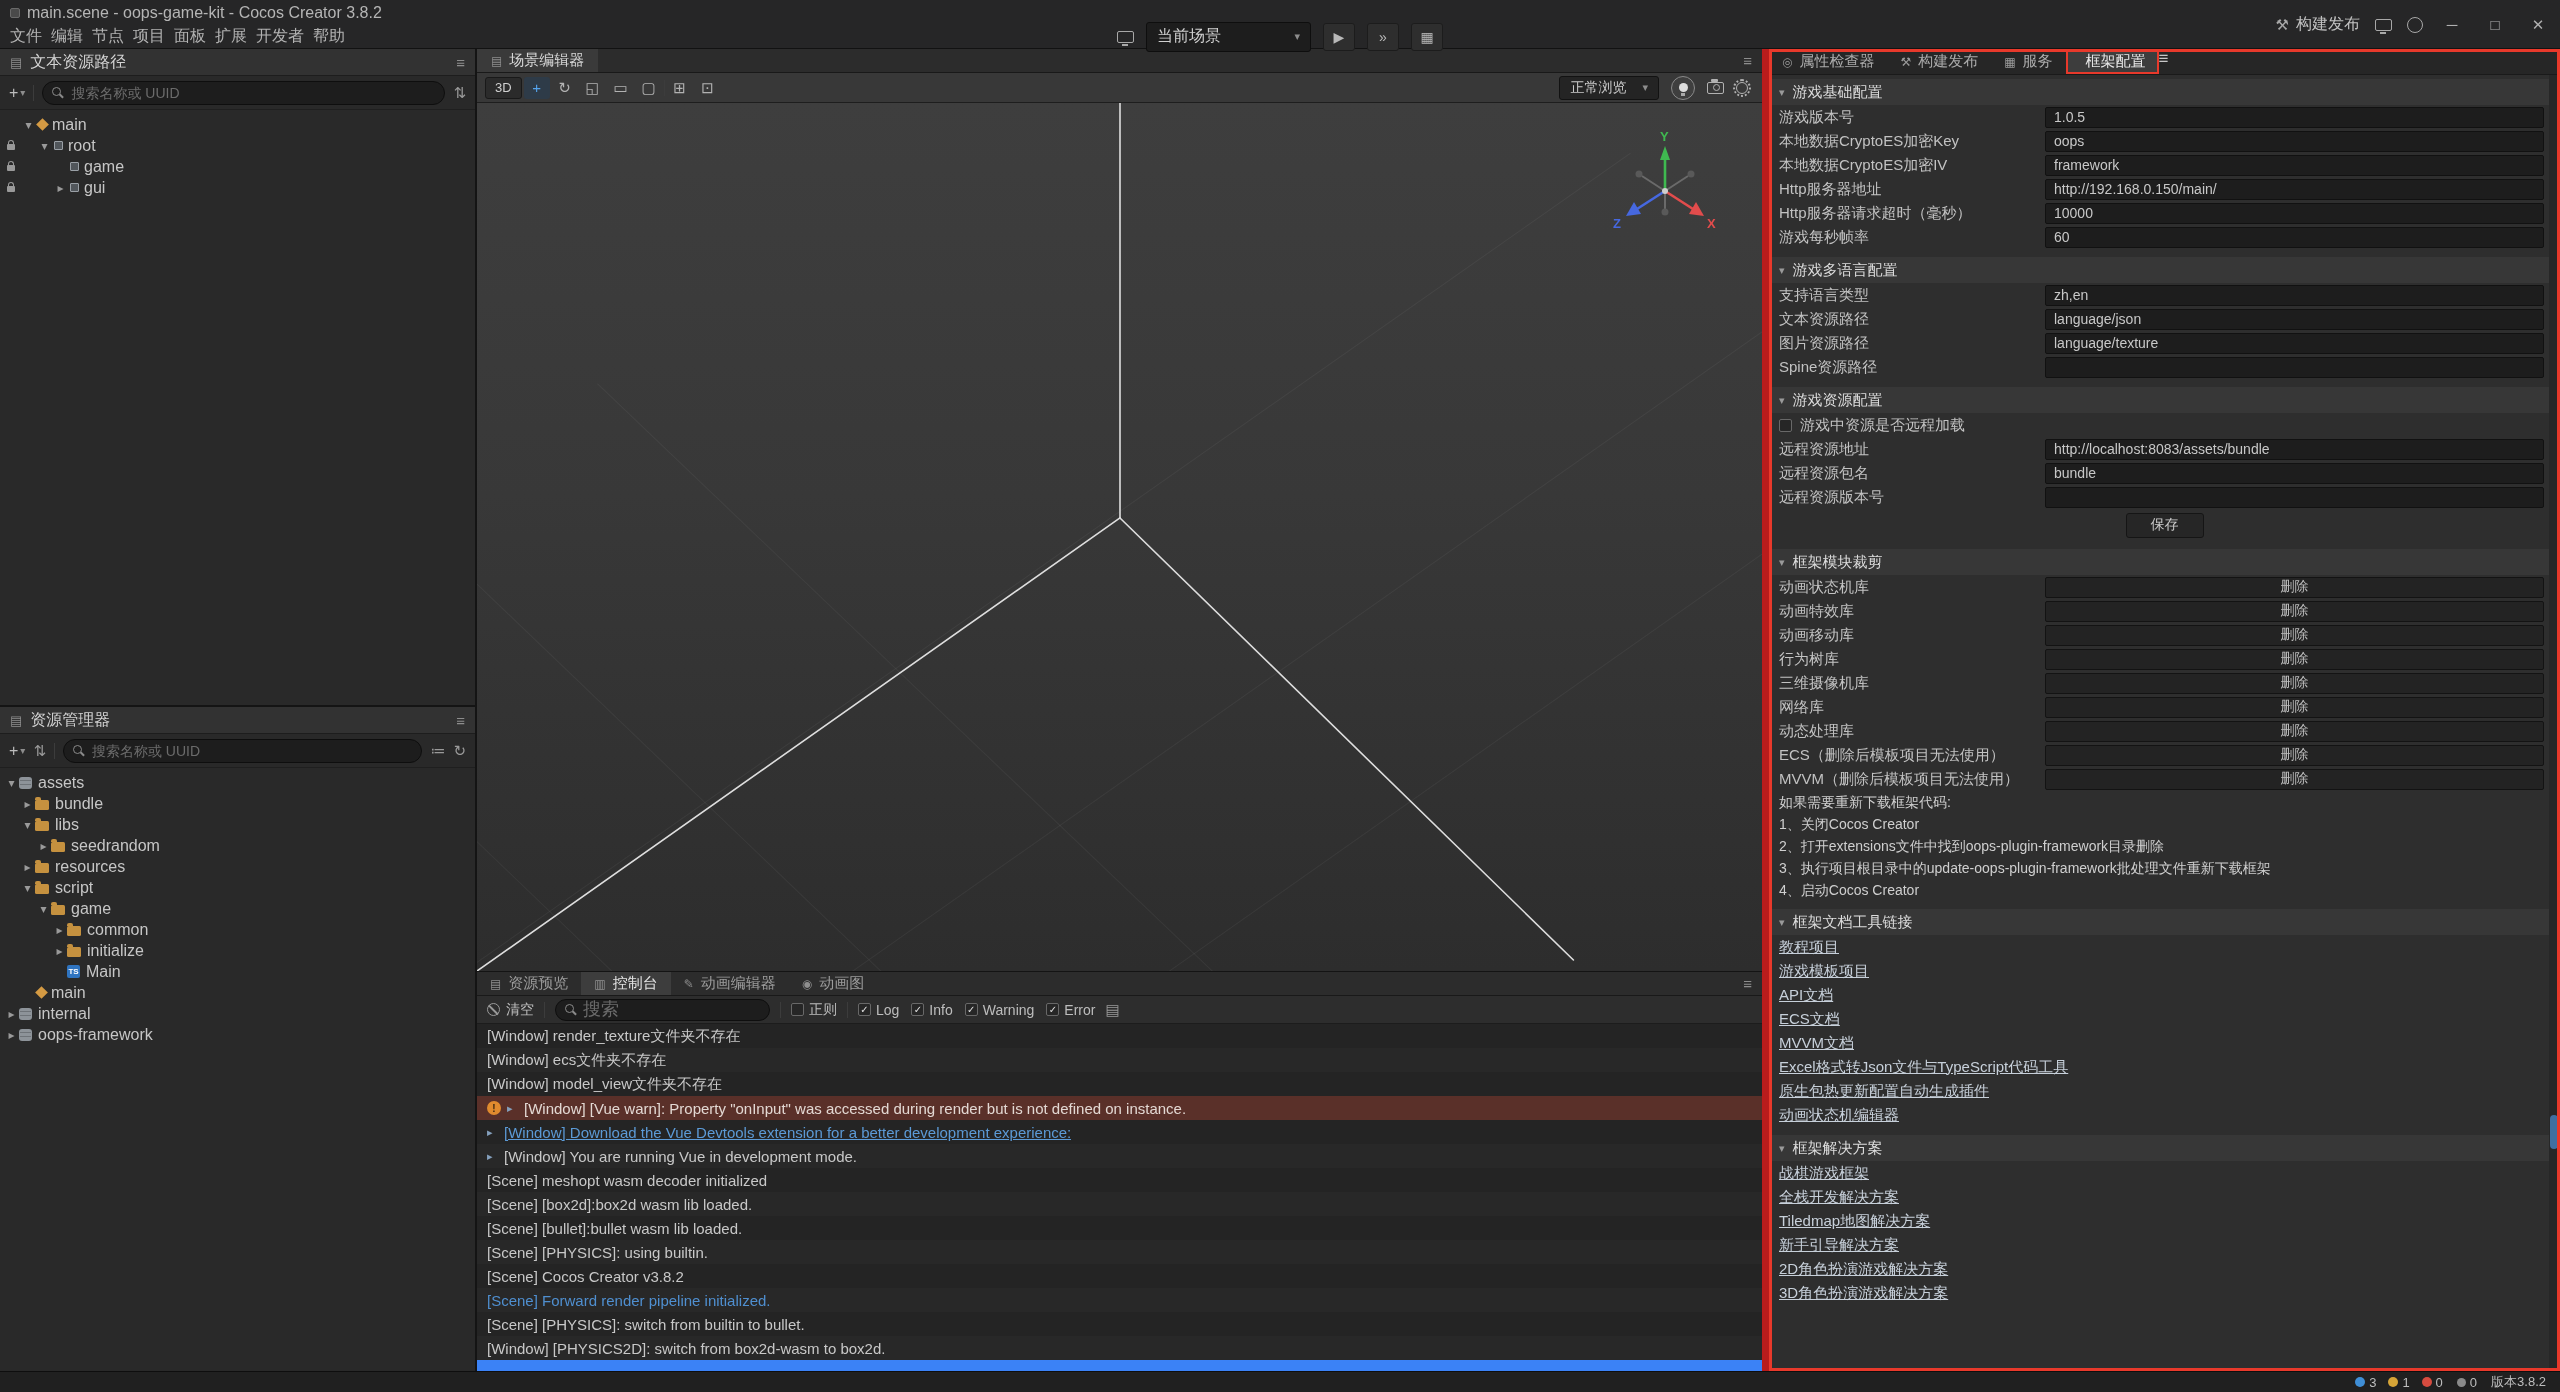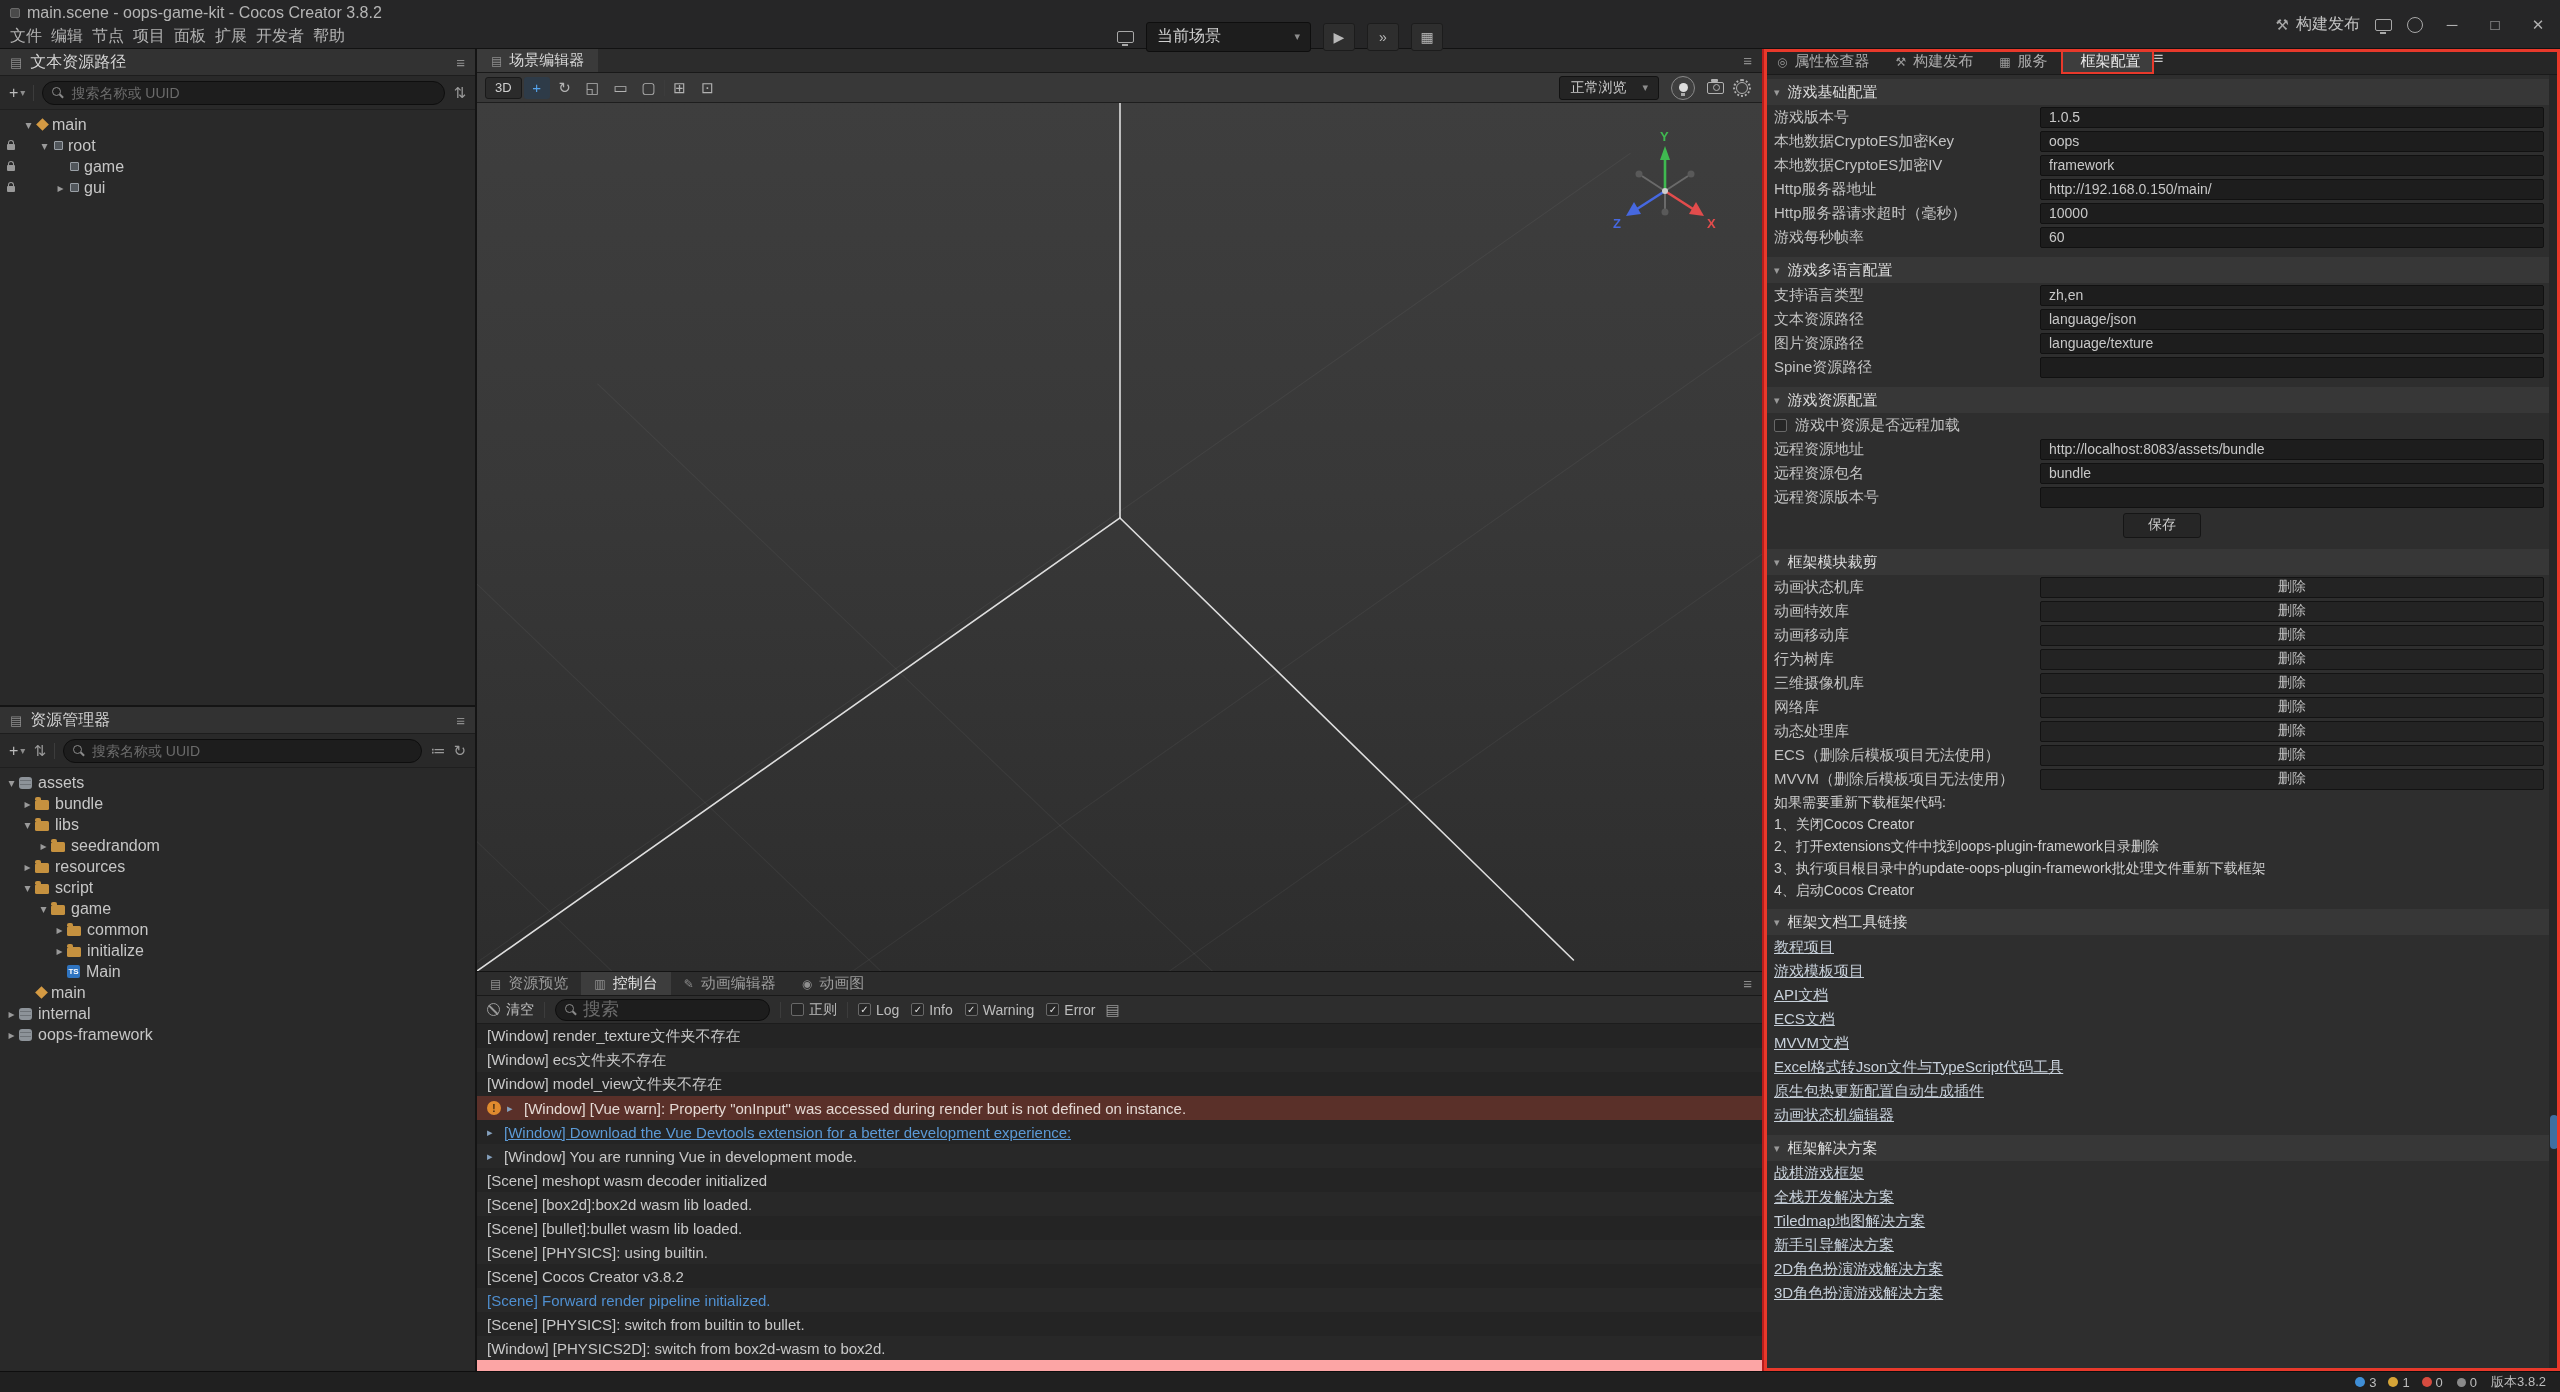--- a/index.html
+++ b/index.html
@@ -22,21 +22,21 @@
 .topbar-right{position:absolute;right:0;top:0;height:49px;display:flex;align-items:center;gap:15px;padding-right:8px}
 .buildgrp{display:flex;align-items:center;gap:7px;font-size:16px;color:#c2c2c2}
 .ic-hammer{font-size:15px;color:#a8a8a8}
 .ic-help{width:16px;height:16px;border-radius:50%;border:1.5px solid #a8a8a8;color:#a8a8a8;font-size:11px;display:flex;align-items:center;justify-content:center}
 .winbtn{width:28px;height:28px;display:flex;align-items:center;justify-content:center;color:#b0b0b0;font-size:15px}
 
 
 .main{flex:1;display:flex;min-height:0}
 .leftcol{width:477px;flex:none;display:flex;flex-direction:column;border-right:2px solid #141414}
 .centercol{flex:1;display:flex;flex-direction:column;min-width:0}
-.rightcol{width:798px;flex:none;display:flex;flex-direction:column;background:#2e2e2e;border-left:2px solid #b91c1c;position:relative}
+.rightcol{width:798px;flex:none;display:flex;flex-direction:column;background:#2e2e2e;border-left:7px solid #b91c1c;position:relative}
 
 
 .panel{display:flex;flex-direction:column;background:#292929;min-height:0}
 .panel.hierarchy{height:658px;flex:none;border-bottom:2px solid #141414}
 .panel.assets{flex:1}
 .panel-head{height:27px;flex:none;display:flex;align-items:center;gap:8px;padding:0 10px;background:#323232;border-bottom:1px solid #1d1d1d;font-size:16px;color:#d2d2d2}
 .panel-head .hamb{margin-left:auto;color:#8d8d8d;font-size:15px}
 .panel-icon{font-size:13px;color:#8d8d8d}
 .searchrow{height:34px;flex:none;display:flex;align-items:center;gap:8px;padding:0 9px;border-bottom:1px solid #1f1f1f}
 .addbtn{display:flex;align-items:center;gap:2px;color:#bdbdbd;font-size:16px}
@@ -94,21 +94,21 @@
 .bulb::after{content:"";position:absolute;left:2.5px;bottom:-4px;width:4px;height:3px;background:#aaa}
 .ic-cam{width:17px;height:12px;border:1.5px solid #b2b2b2;border-radius:2px;position:relative}
 .ic-cam::before{content:"";position:absolute;left:4.5px;top:1.5px;width:5px;height:5px;border:1.4px solid #b2b2b2;border-radius:50%}
 .ic-cam::after{content:"";position:absolute;top:-4px;left:3px;width:7px;height:3px;background:#b2b2b2;border-radius:1px}
 .ic-gear{width:12px;height:12px;border:1.7px solid #b2b2b2;border-radius:50%;outline:2px dotted #b2b2b2;outline-offset:1px}
 .viewport{flex:1;position:relative;min-height:0;background:linear-gradient(180deg,#3e3e3e 0%,#383838 45%,#2d2d2d 100%);overflow:hidden}
 .scene-lines{position:absolute;inset:0;width:100%;height:100%}
 .gizmo{position:absolute;top:26px;right:42px}
 
 
-.console{flex:1;display:flex;flex-direction:column;min-height:0;border-top:1px solid #141414;background:#fca5a5}
+.console{flex:1;display:flex;flex-direction:column;min-height:0;border-top:1px solid #141414;background:#3b82f6}
 .ctab{display:flex;align-items:center;gap:7px;padding:0 13px;color:#9c9c9c;font-size:15px}
 .ctab[data-active="true"]{background:#3d3d3d;color:#e2e2e2}
 .cticon{font-size:12px;color:#8f8f8f}
 .ctab[data-icon="preview"] .cticon::before{content:"▤"}
 .ctab[data-icon="console"] .cticon::before{content:"▥"}
 .ctab[data-icon="anim"] .cticon::before{content:"✎"}
 .ctab[data-icon="animgraph"] .cticon::before{content:"◉"}
 .console-toolbar{height:28px;flex:none;display:flex;align-items:center;gap:10px;padding:0 10px;background:#2d2d2d;border-bottom:1px solid #1c1c1c;font-size:14px;color:#bdbdbd}
 .clearbtn{display:flex;align-items:center;gap:6px;color:#bdbdbd}
 .ic-ban{width:13px;height:13px;border:1.6px solid #9a9a9a;border-radius:50%;position:relative}

